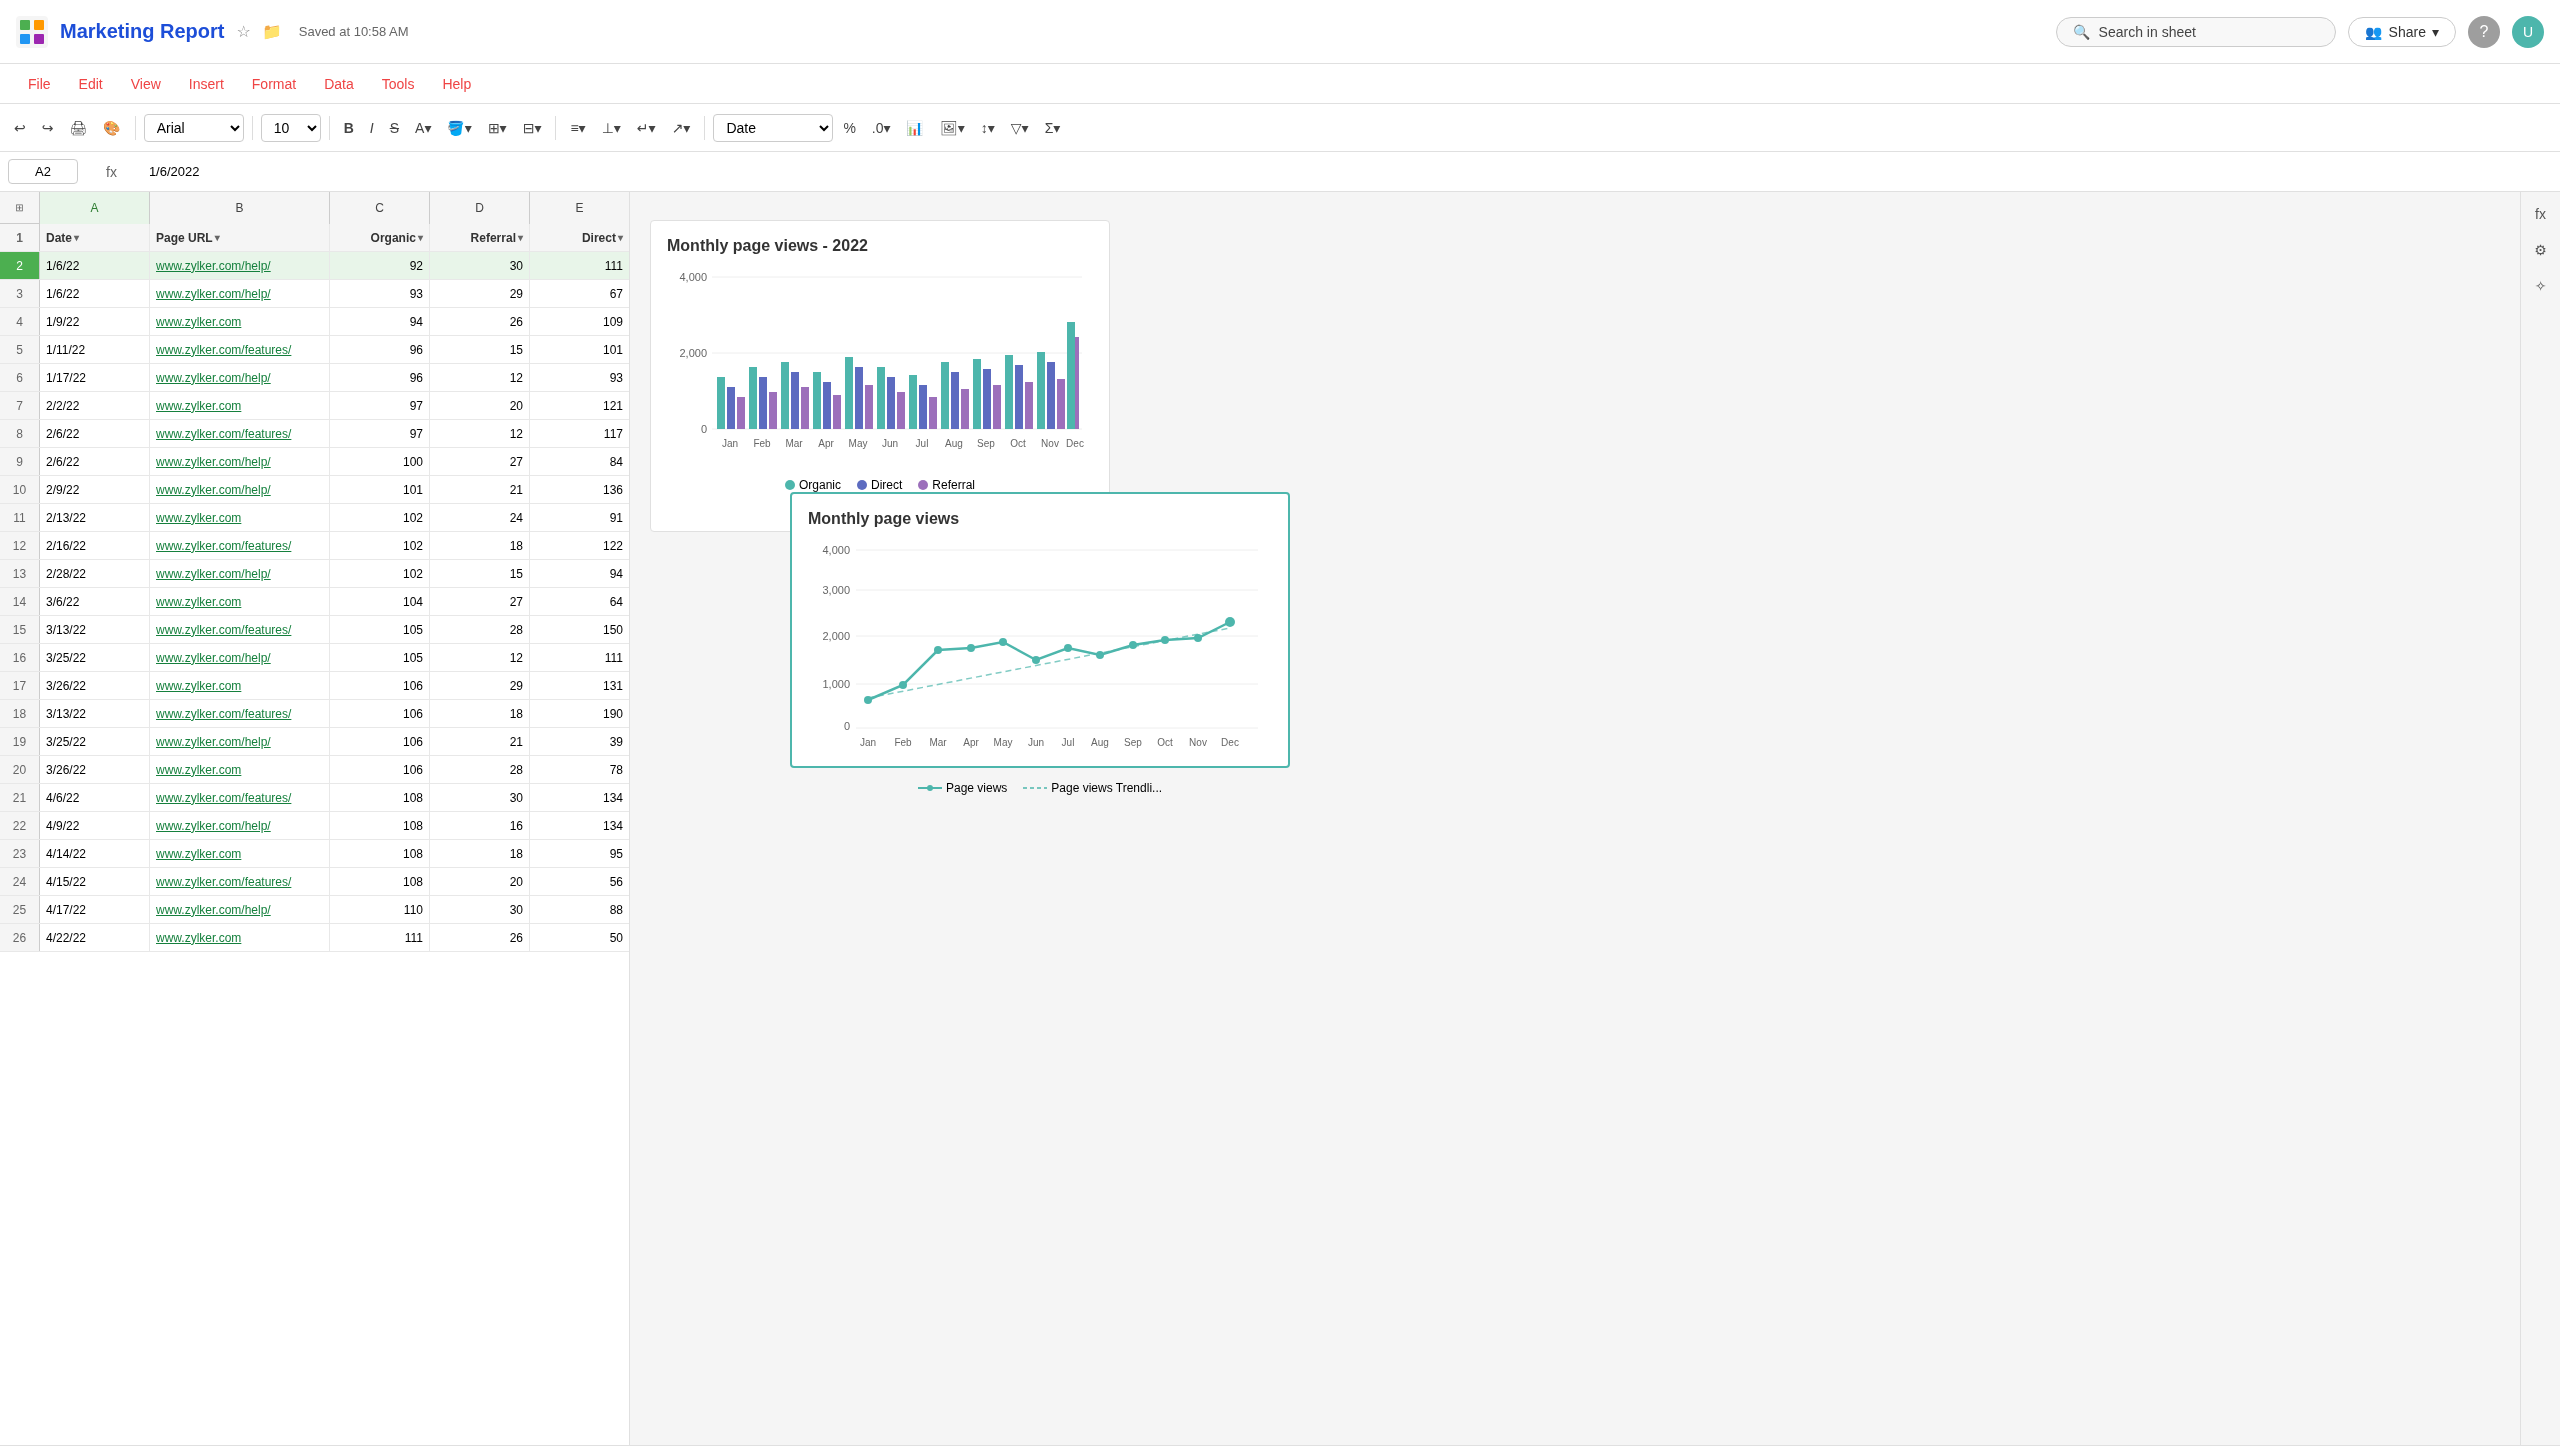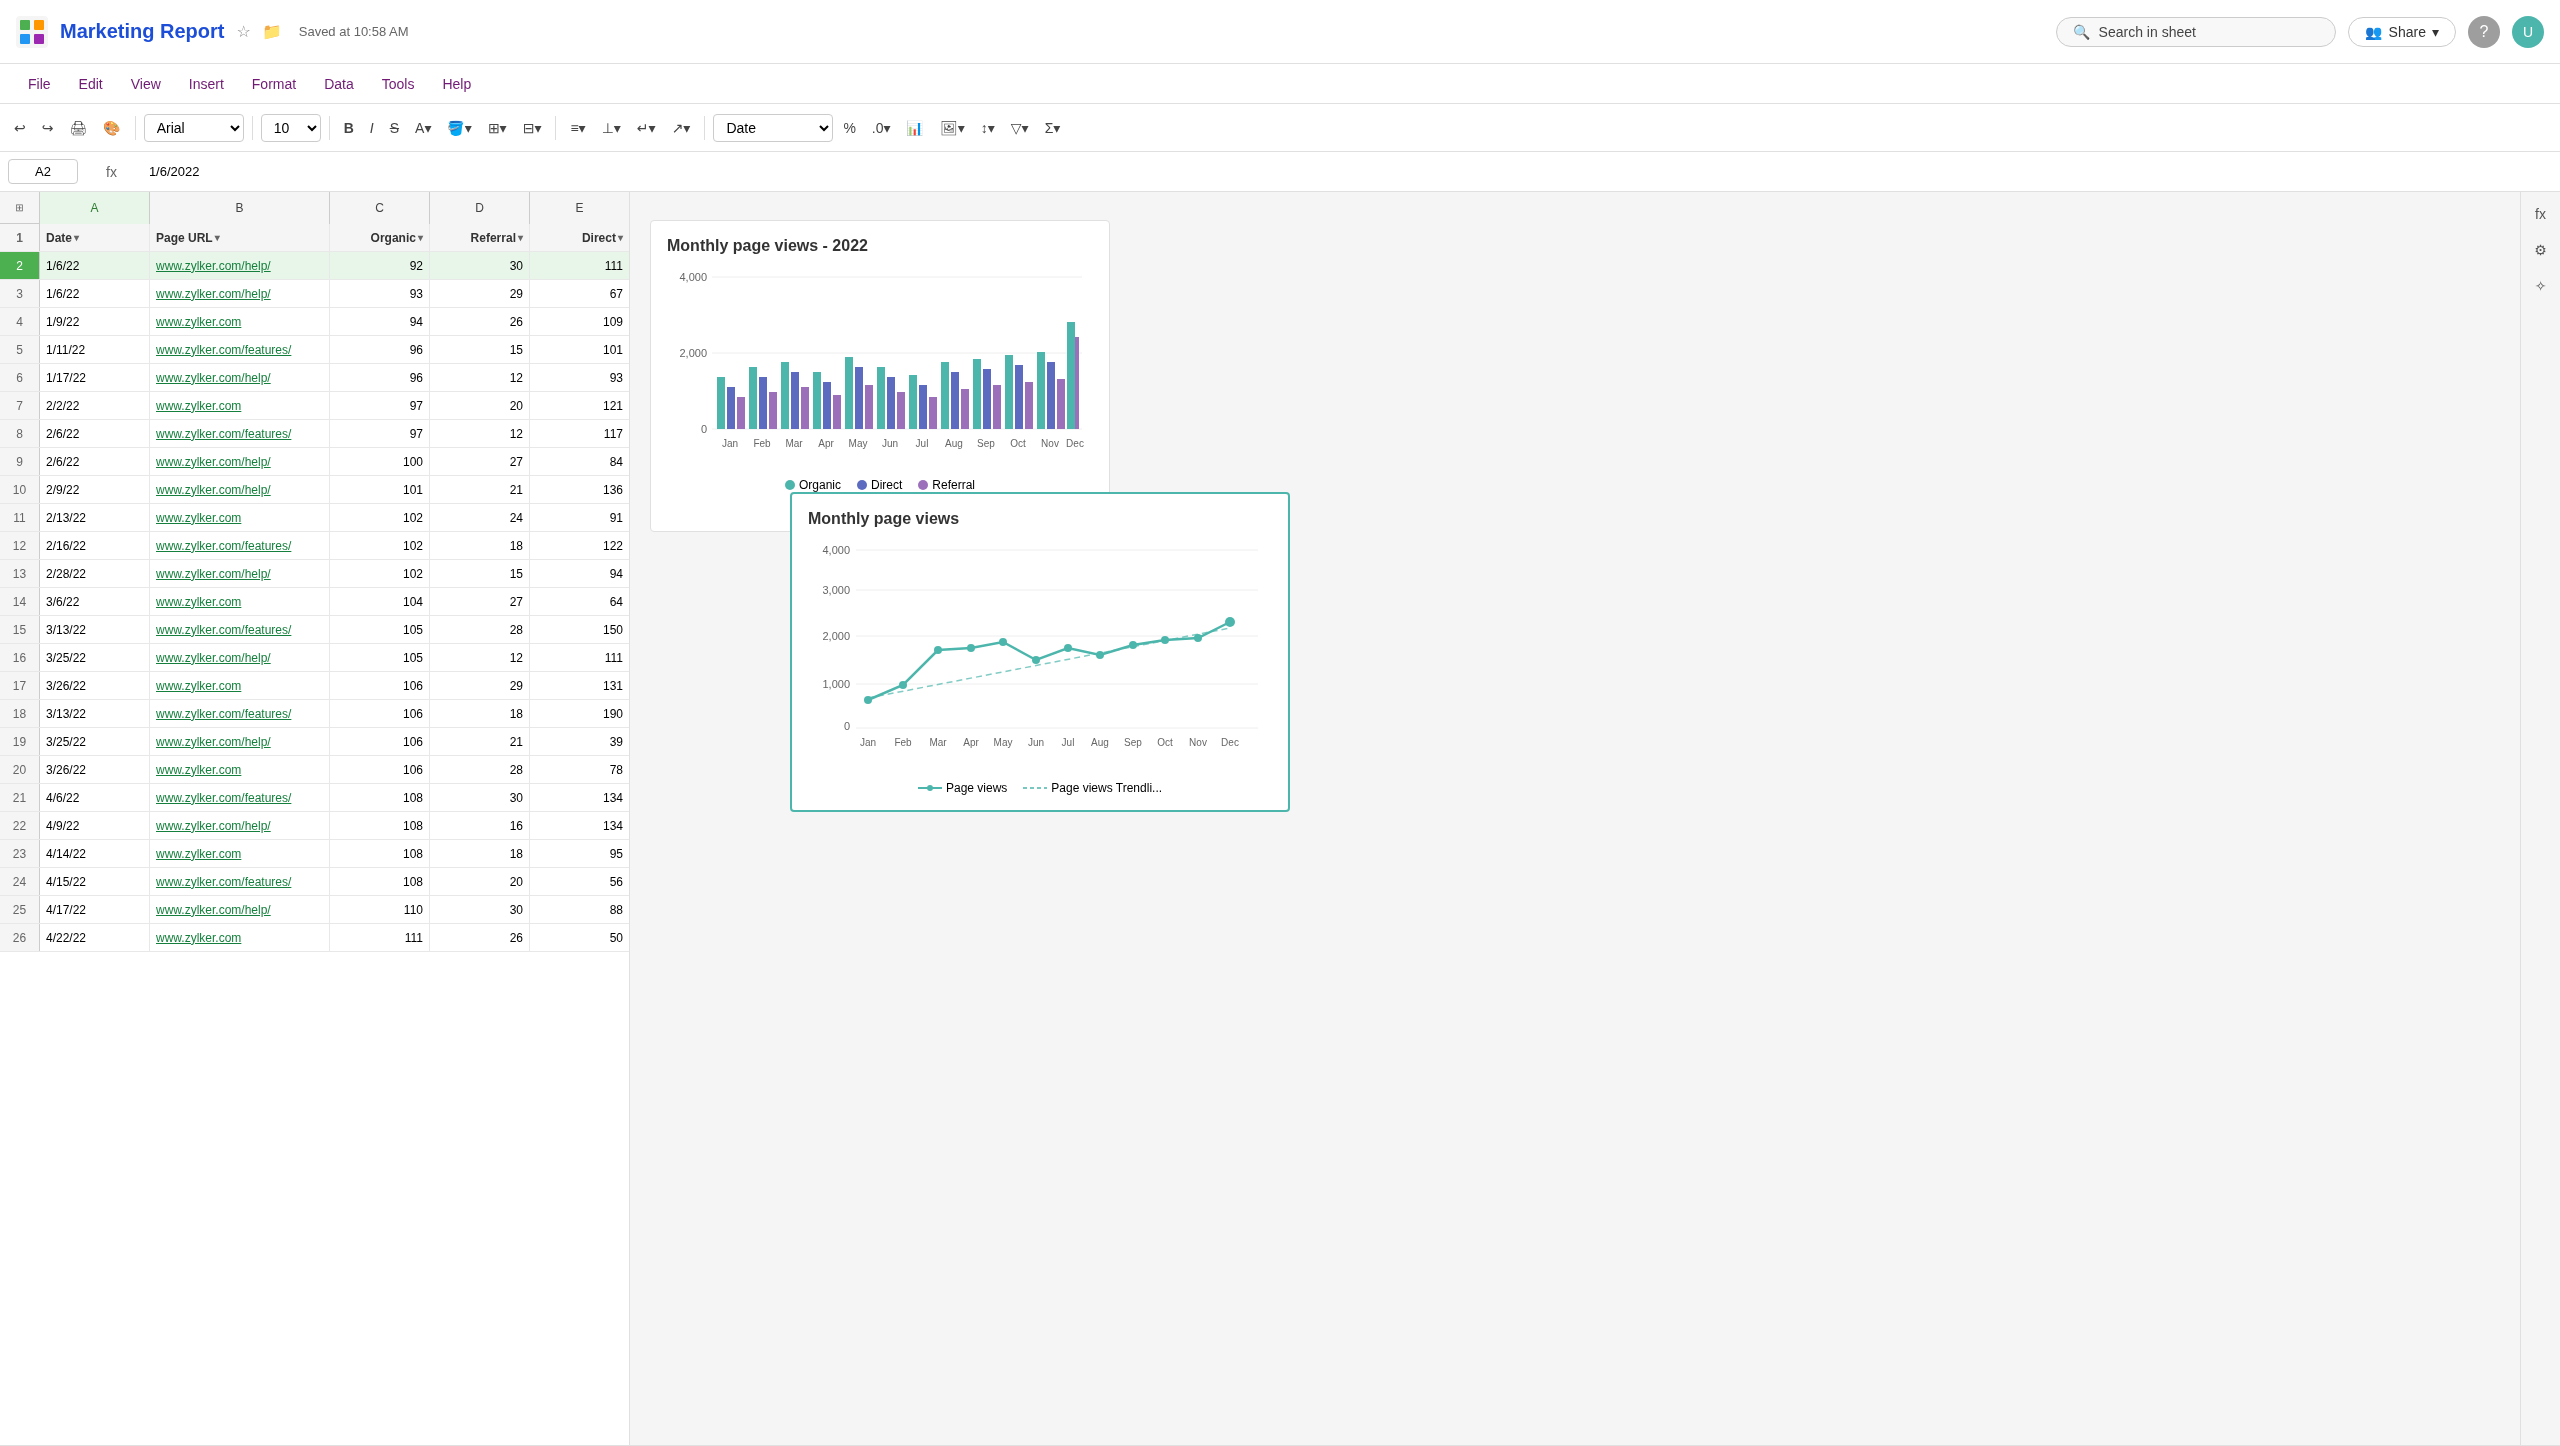--- a/index.html
+++ b/index.html
@@ -34,21 +34,21 @@
     }
     #help-icon { background: #9e9e9e; font-size: 16px; }
 
     
     #menu-bar {
       display: flex; align-items: center; height: 40px;
       background: #fff; border-bottom: 1px solid #e0e0e0;
       padding: 0 16px; gap: 4px;
     }
     .menu-item {
-      padding: 4px 12px; font-size: 14px; color: #701a75;
+      padding: 4px 12px; font-size: 14px; color: #ef4444;
       cursor: pointer; border-radius: 4px;
     }
 
     
     #toolbar {
       display: flex; align-items: center; height: 48px;
       background: #fff; border-bottom: 1px solid #e0e0e0;
       padding: 0 8px; gap: 4px; overflow: hidden;
     }
     .toolbar-btn {
@@ -146,21 +146,21 @@
 
     
     #chart-monthly-bar {
       position: absolute; top: 28px; left: 20px;
       width: 460px; height: 312px;
       background: #fff; border: 1px solid #e0e0e0;
       border-radius: 4px; padding: 16px;
     }
     #chart-monthly-line {
       position: absolute; top: 300px; left: 160px;
-      width: 500px; height: 320px;
+      width: 500px; height: 276px;
       background: #fff; border: 2px solid #4db6ac;
       border-radius: 4px; padding: 16px;
     }
     .chart-title {
       font-size: 16px; font-weight: 600; color: #333;
       margin-bottom: 12px;
     }
     .chart-legend {
       display: flex; gap: 16px; margin-top: 8px;
       justify-content: center; align-items: center;

